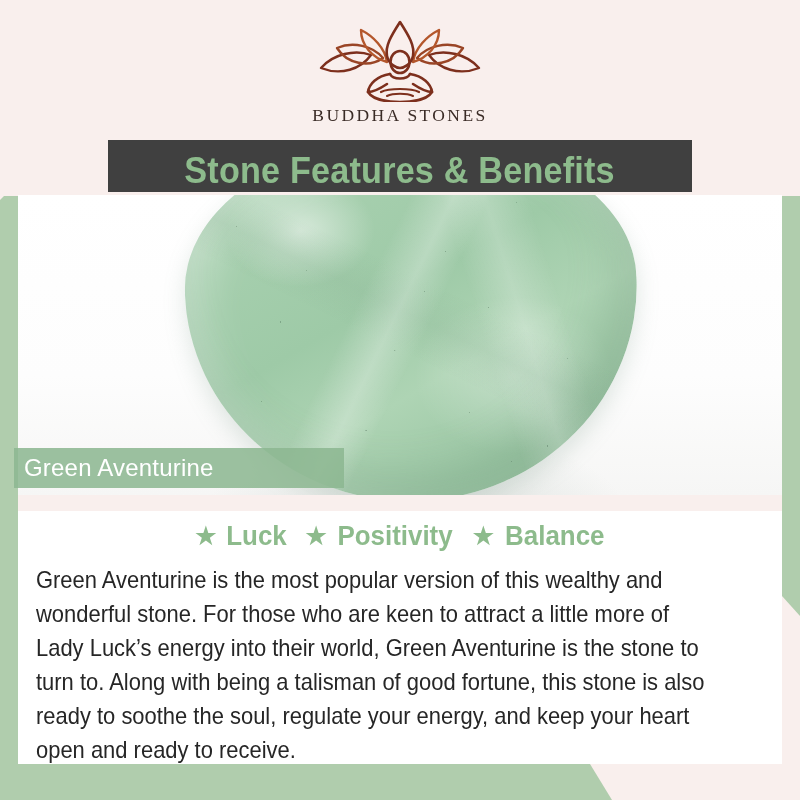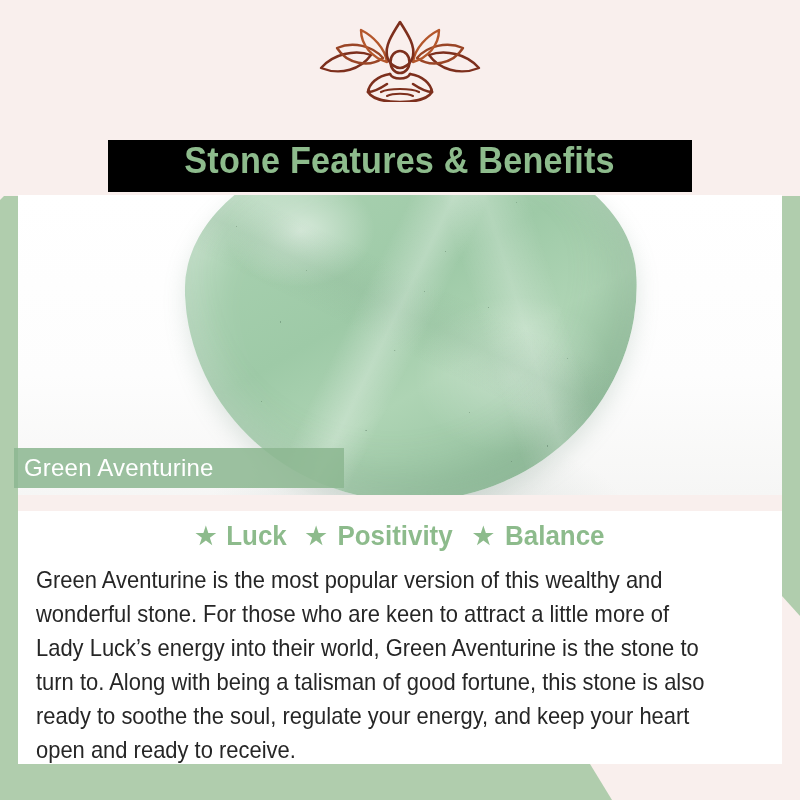--- a/index.html
+++ b/index.html
@@ -106,23 +106,23 @@
     font-weight: 400;
   }
 
   
   .title-band {
     position: absolute;
     left: 108px;
     width: 584px;
     top: 140px;
     height: 52px;
-    background: #000000;
-    display: flex;
-    align-items: flex-start;
+    background: #404040;
+    display: flex;
+    align-items: flex-end;
     justify-content: center;
     z-index: 3;
   }
   .title-text {
     font-family: "Liberation Sans Narrow", "Liberation Sans", sans-serif;
     font-weight: bold;
     font-size: 36px;
     color: #8dbb8c;
     letter-spacing: 0.2px;
     transform: scaleX(0.95);
@@ -316,20 +316,21 @@
             <path d="M79 56 C 66 58, 58 66, 57 74 C 63 74, 70 70, 76 66" stroke="#7d2f1d" stroke-width="2.6" fill="none"></path>
             <path d="M99 56 C 112 58, 120 66, 121 74 C 115 74, 108 70, 102 66" stroke="#7d2f1d" stroke-width="2.6" fill="none"></path>
 
             <path d="M79 56 C 82 62, 96 62, 99 56" stroke="#7d2f1d" stroke-width="2.6" fill="none"></path>
 
             <path d="M57 74 C 62 82, 78 84, 89 84 C 100 84, 116 82, 121 74" stroke="#7d2f1d" stroke-width="2.6" fill="none"></path>
             <path d="M70 74 C 78 70, 100 70, 108 74" stroke="#7d2f1d" stroke-width="2.2" fill="none"></path>
             <path d="M76 78 C 82 75, 96 75, 102 78" stroke="#7d2f1d" stroke-width="2" fill="none"></path>
           </g>
         </svg>
+        <div class="logo-word">BUDDHA STONES</div>
       </div>
     </div>
   </div>
 
   <div class="title-band">
     <div class="title-text">Stone Features &amp; Benefits</div>
   </div>
 
   <div class="photo">
     <div class="photo-bg"></div>

